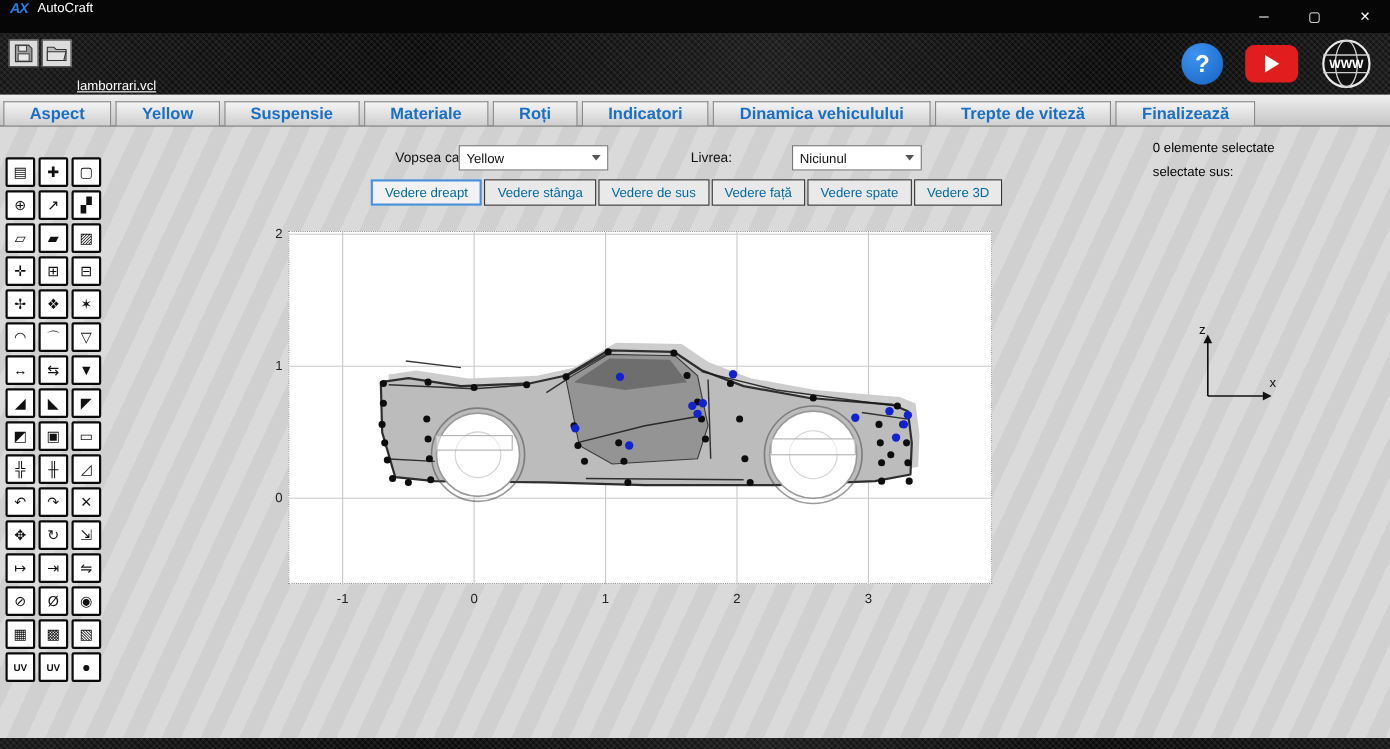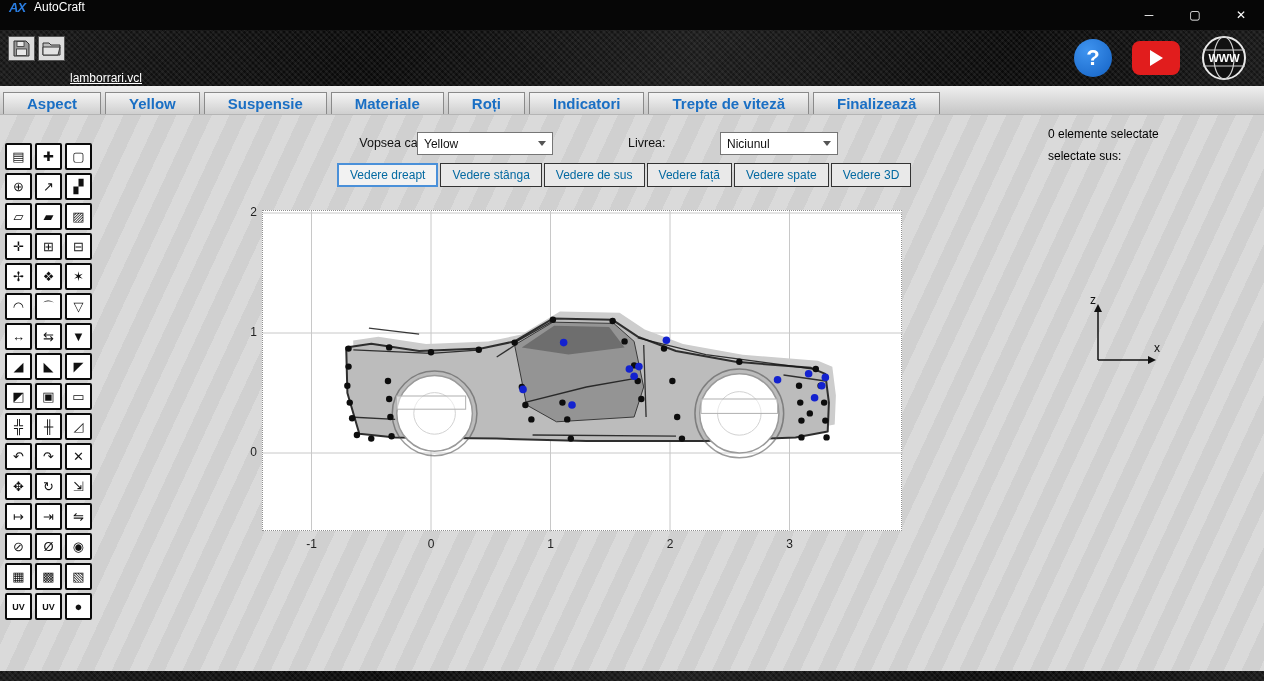--- a/index.html
+++ b/index.html
@@ -131,20 +131,21 @@
     </div>
   </div>
 
   <div class="tabbar">
       <div class="tab">Aspect</div>
       <div class="tab">Yellow</div>
       <div class="tab">Suspensie</div>
       <div class="tab">Materiale</div>
       <div class="tab">Roți</div>
       <div class="tab">Indicatori</div>
+      <div class="tab">Dinamica vehiculului</div>
       <div class="tab">Trepte de viteză</div>
       <div class="tab">Finalizează</div>
     </div>
 
   <div class="main">
 
     <div class="toolpalette">
         <div class="tool">▤</div>
         <div class="tool">✚</div>
         <div class="tool">▢</div>

